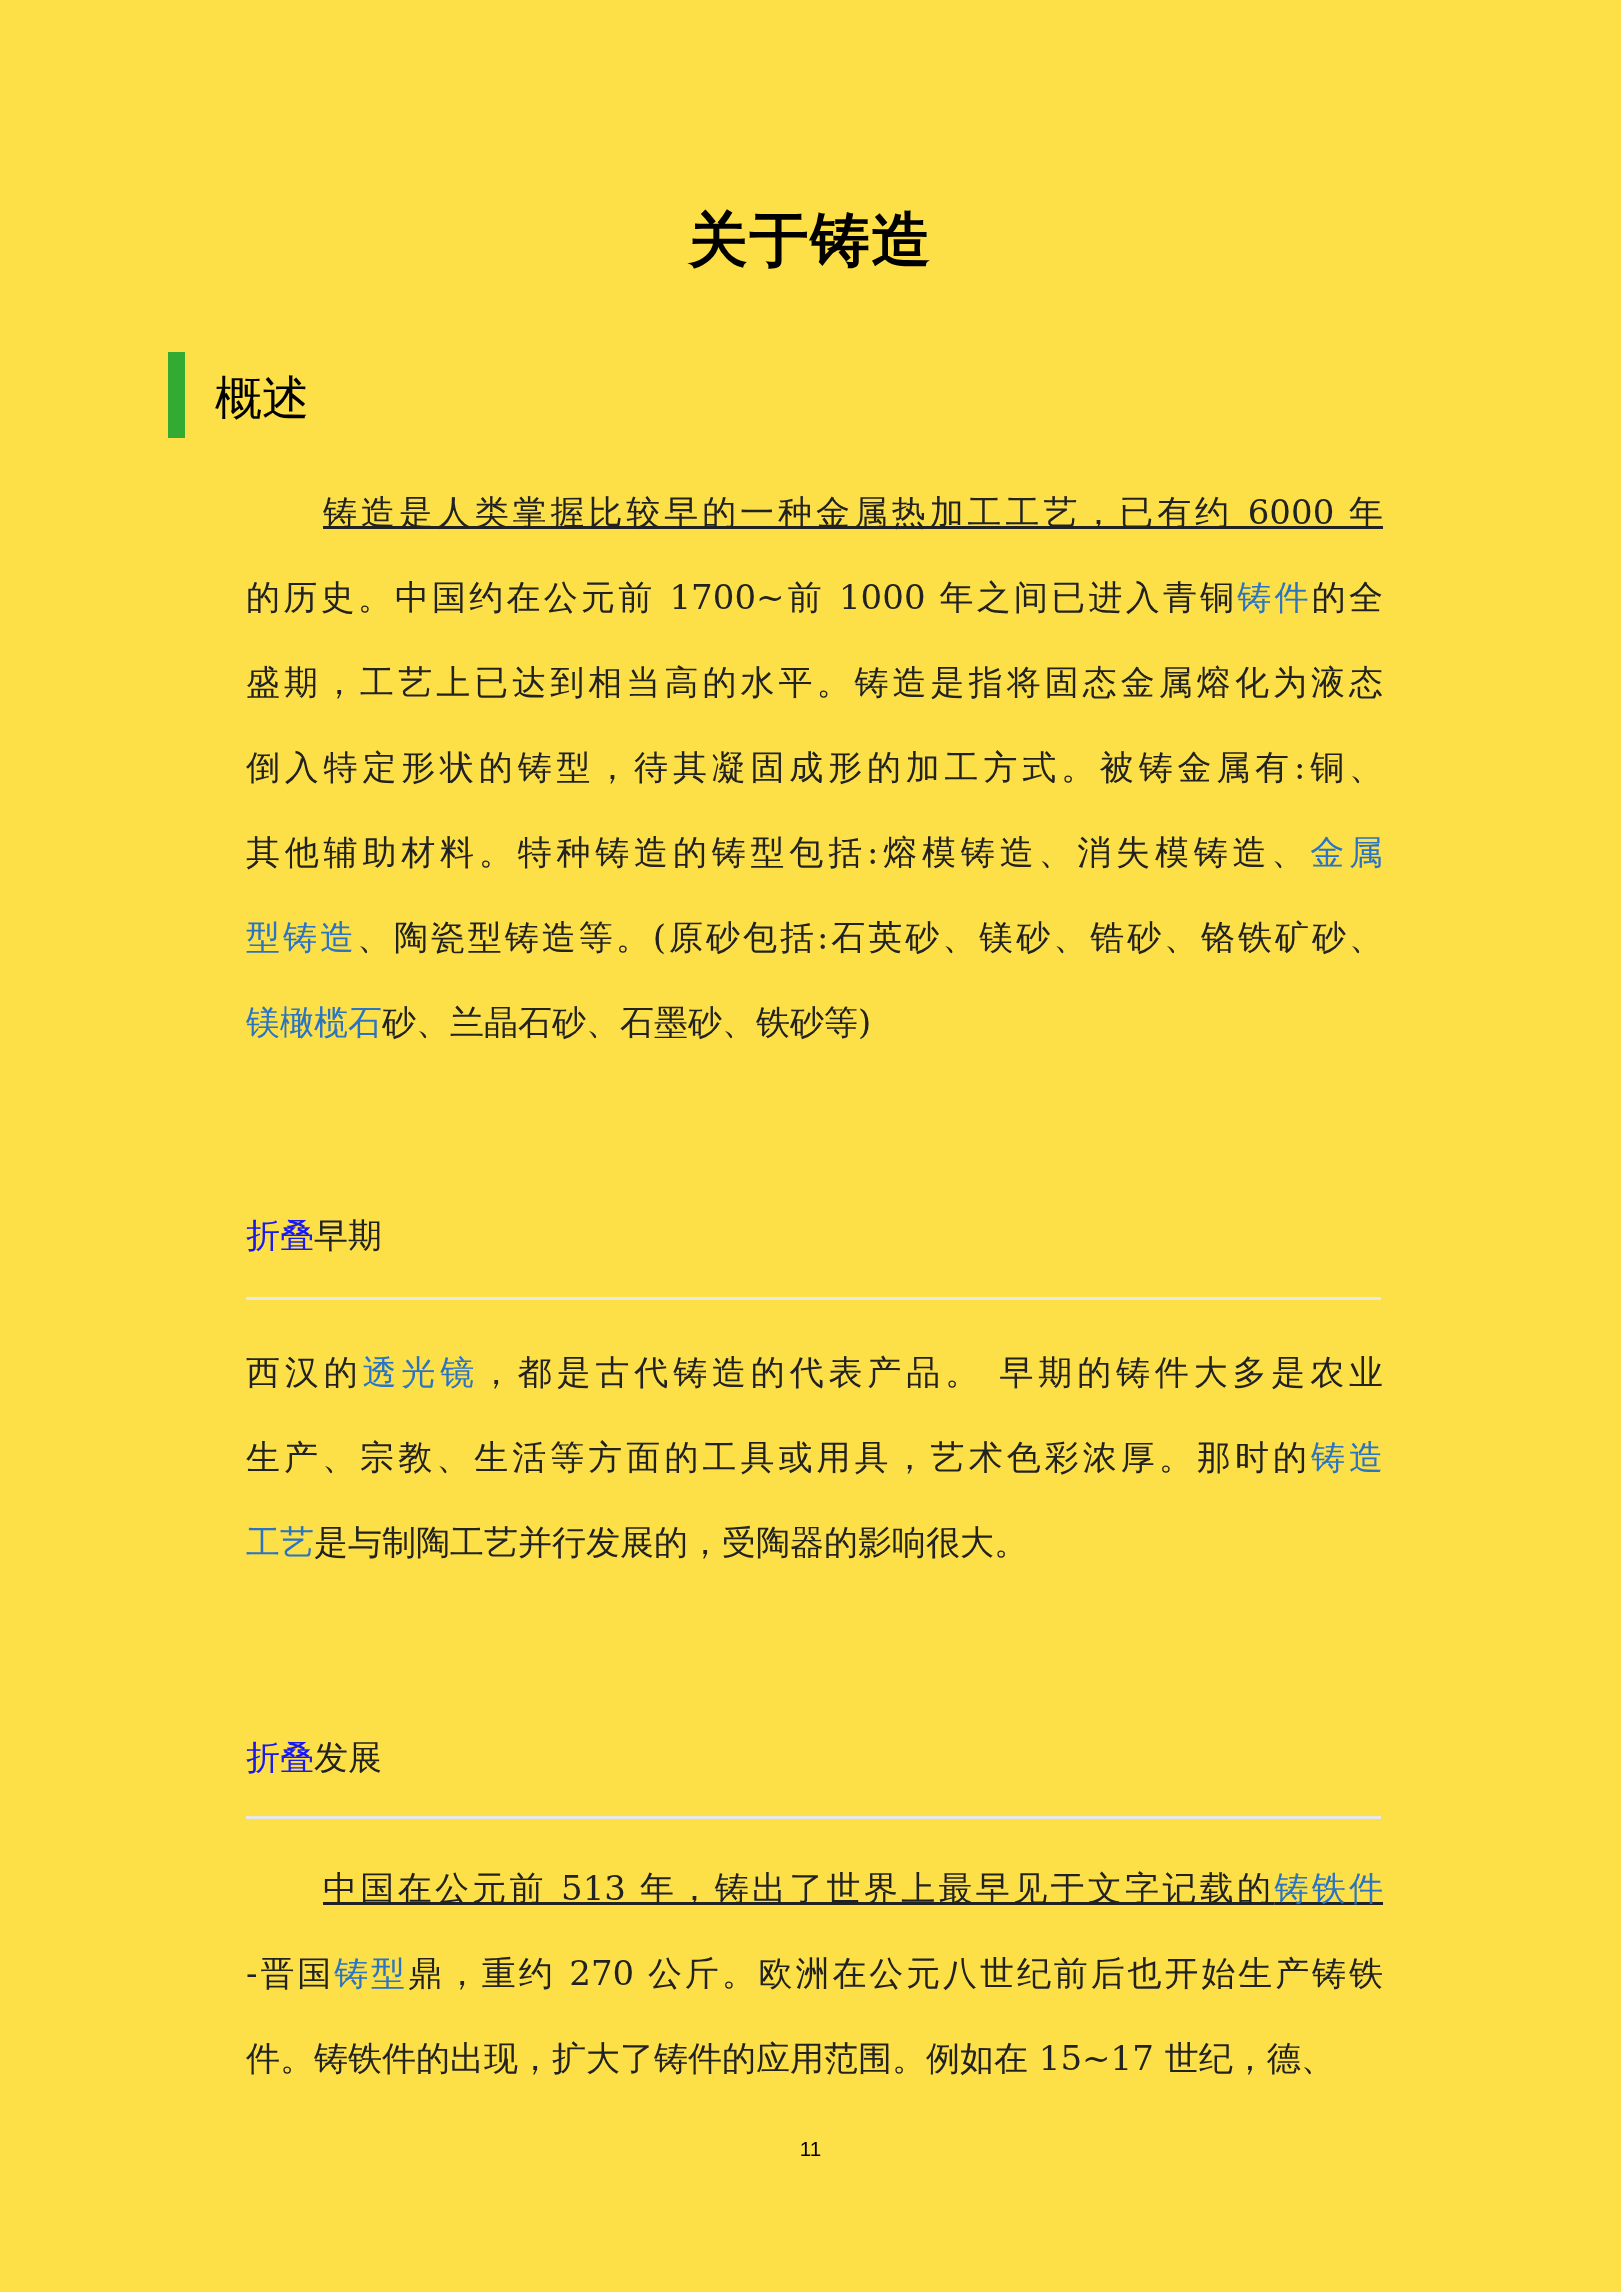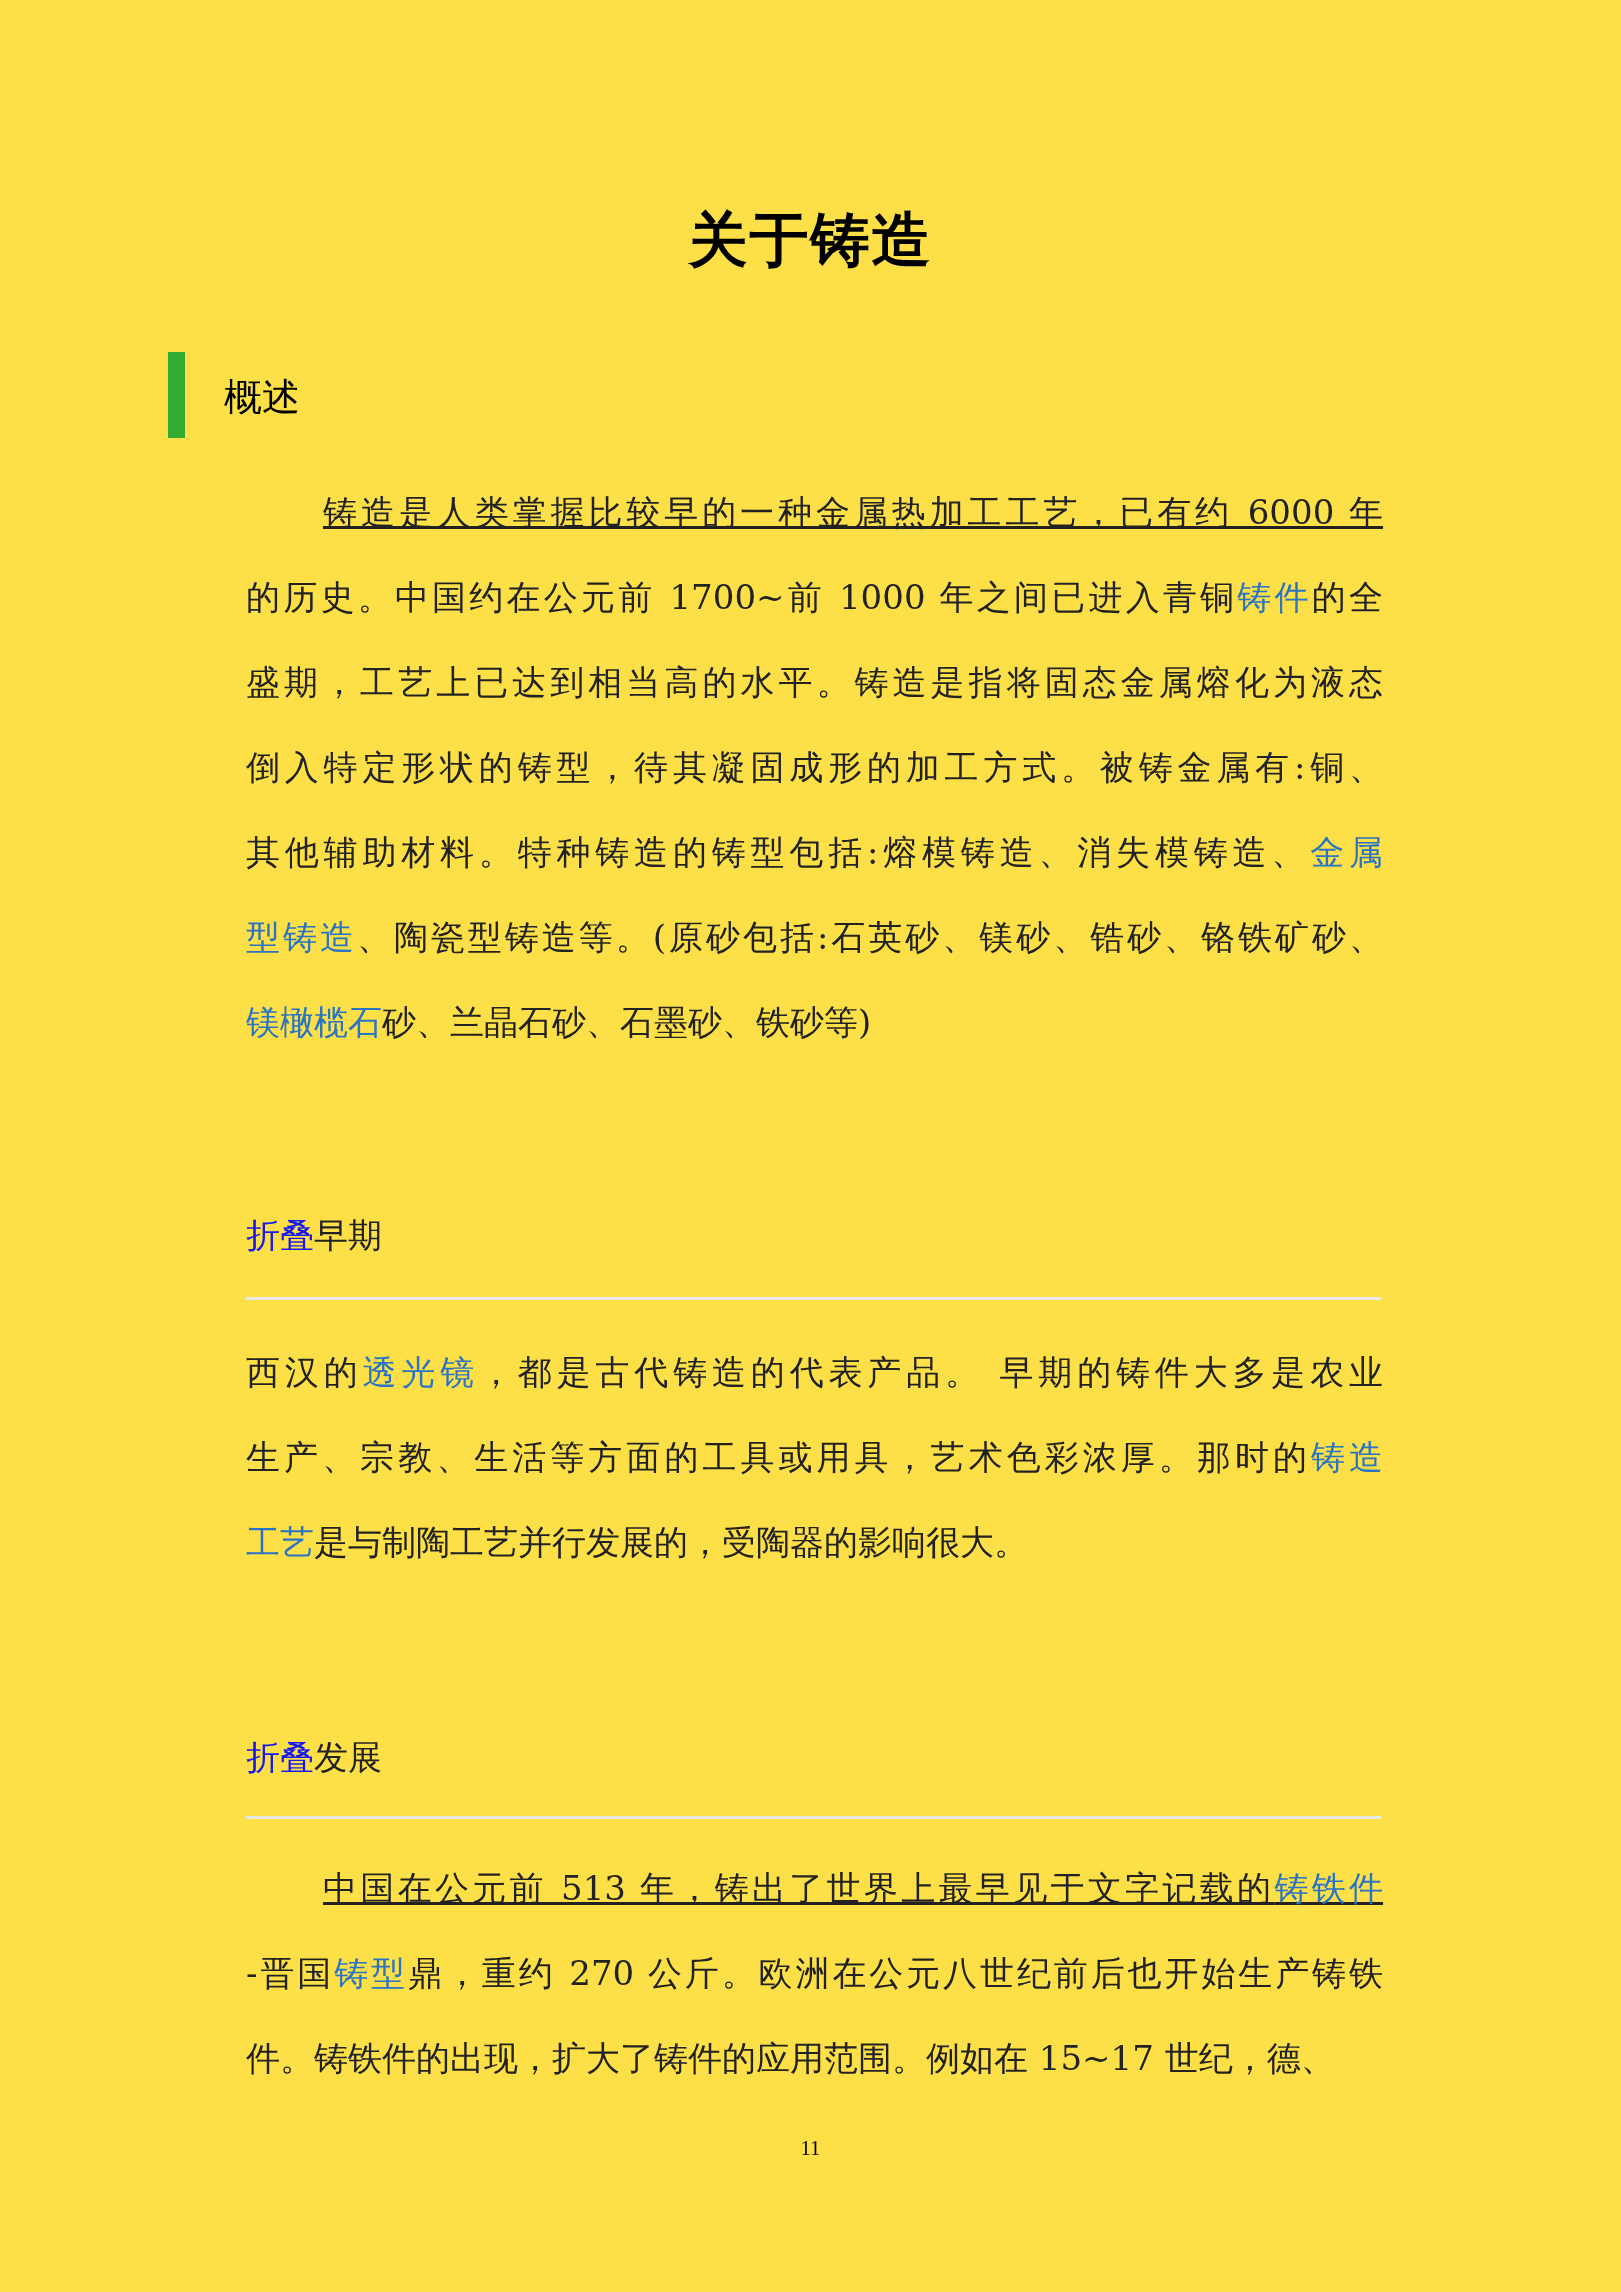--- a/index.html
+++ b/index.html
@@ -5,36 +5,36 @@
   html, body { margin: 0; padding: 0; background: #ffffff; }
   body { width: 1621px; height: 2293px; position: relative; overflow: hidden; }
   .page { position: absolute; left: 0; top: 0; width: 1621px; height: 2293px; background: #fde047; }
   .title {
     position: absolute; left: 0; top: 201px; width: 1621px; text-align: center;
     font-family: "DejaVu Serif", "Liberation Serif", serif; font-size: 59px; font-weight: bold;
     color: #000; letter-spacing: 2px; line-height: 78px;
   }
   .green-bar { position: absolute; left: 168px; top: 352px; width: 16.7px; height: 86px; background: #33ab33; }
   .section-heading {
-    position: absolute; left: 224px; top: 370px; font-family: "DejaVu Sans", "Liberation Sans", sans-serif;
-    font-size: 38px; color: #000; line-height: 55px;
+    position: absolute; left: 215px; top: 370px; font-family: "DejaVu Sans", "Liberation Sans", sans-serif;
+    font-size: 47px; color: #000; line-height: 55px;
   }
   .para {
     position: absolute; left: 246px; width: 1137px;
     font-family: "DejaVu Serif", "Liberation Serif", serif; font-size: 34px; color: #222;
     line-height: 85px; text-align: justify; text-align-last: left;
   }
   .para .line { display: block; white-space: nowrap; height: 85px; text-align-last: justify; }
   .para .line.last { text-align-last: left; }
   .para .line.indent { padding-left: 77px; text-decoration: underline; }
   .link { color: #2a74c3; text-decoration: none; cursor: pointer; }
   .fold { position: absolute; left: 246px; font-family: Liberation Sans, sans-serif; font-size: 34px; color: #222; line-height: 49px; }
   .fold .fold-toggle { color: #1a1af0; cursor: pointer; }
   .divider { position: absolute; left: 246px; width: 1135px; height: 2.9px; background: #e8e8e8; }
-  .page-number { position: absolute; left: 0; width: 1621px; top: 2137px; text-align: center; font-family: Liberation Serif, serif; font-size: 20.6px; color: #000; }
+  .page-number { position: absolute; left: 0; width: 1621px; top: 2137px; text-align: center; font-family: Liberation Sans, sans-serif; font-size: 20.6px; color: #000; }
 </style>
 </head>
 <body>
 
 <div class="page">
   <div class="title">关于铸造</div>
 
   <div class="green-bar"></div>
   <div class="section-heading">概述</div>
 

